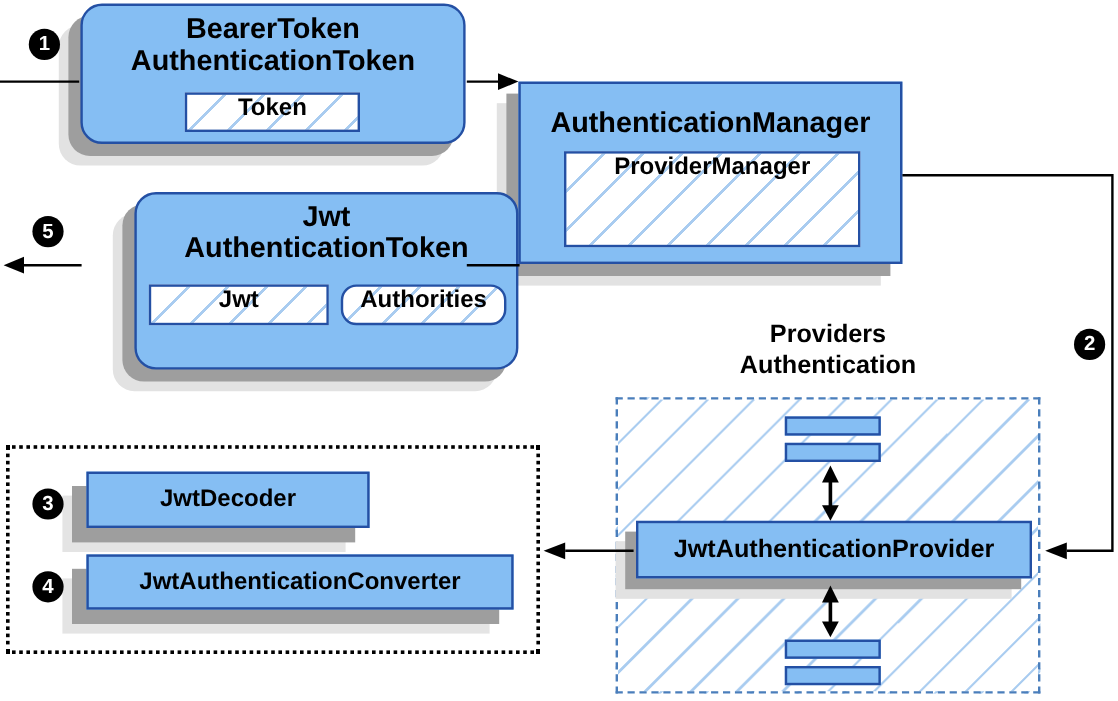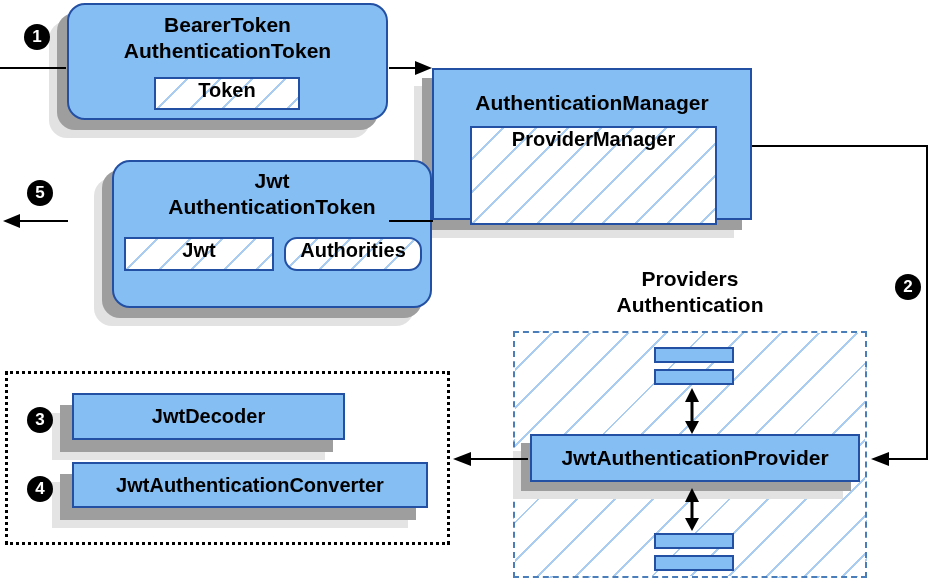--- a/index.html
+++ b/index.html
@@ -19,21 +19,21 @@
   }
   .hatch-wide{
     background-color:#fff;
     background-image:repeating-linear-gradient(135deg,transparent 0,transparent 25px,#A9CCF0 25px,#A9CCF0 27px);
   }
   .inner{
     border:2px solid #2450A4;box-sizing:border-box;
     display:flex;align-items:flex-start;justify-content:center;
     font-size:20px;
   }
-  .title{width:100%;text-align:center;font-size:21px;line-height:26px;}
+  .title{width:100%;text-align:center;font-size:24px;line-height:26px;}
   .flexc{display:flex;align-items:center;justify-content:center;}
   .badge{
     width:26px;height:26px;border-radius:50%;background:#000;color:#fff;
     display:flex;align-items:center;justify-content:center;
     font-size:17px;z-index:30;
   }
   .bar{
     background:#85BEF3;border:2px solid #2450A4;box-sizing:border-box;
     width:80px;height:16px;
   }
@@ -56,21 +56,21 @@
       <div>BearerToken</div>
       <div>AuthenticationToken</div>
     </div>
     <div class="abs inner hatch" style="left:85px;top:72px;width:146px;height:33px;">
       <span>Token</span>
     </div>
   </div>
 
   <div class="abs bluebox" style="left:432px;top:68px;width:320px;height:152px;">
     <div class="abs title" style="top:20px;left:0;">AuthenticationManager</div>
-    <div class="abs inner hatch" style="left:36px;top:56px;width:247px;height:99px;">
+    <div class="abs inner hatch" style="left:36px;top:56px;width:247px;height:80px;">
       <span>ProviderManager</span>
     </div>
   </div>
 
   <div class="abs bluebox rounded" style="left:68px;top:160px;width:320px;height:148px;margin-left:44px;">
     <div class="abs title" style="top:6px;left:0;">
       <div>Jwt</div>
       <div>AuthenticationToken</div>
     </div>
     <div class="abs inner hatch" style="left:10px;top:75px;width:150px;height:34px;">
@@ -90,21 +90,21 @@
     <div class="abs bar" style="left:139px;top:14px;"></div>
     <div class="abs bar" style="left:139px;top:36px;"></div>
     <div class="abs bluebox flexc" style="left:15px;top:101px;width:330px;height:48px;font-size:21px;box-shadow:-9px 9px 0 #9E9E9E,-17px 17px 0 #E2E2E2;">
       <span>JwtAuthenticationProvider</span>
     </div>
     <div class="abs bar" style="left:139px;top:200px;"></div>
     <div class="abs bar" style="left:139px;top:222px;"></div>
   </div>
 
   <div id="resolver-box" class="abs" style="left:5px;top:371px;width:445px;height:174px;">
-    <div class="abs bluebox flexc" style="left:64px;top:19px;width:273px;height:47px;font-size:20px;box-shadow:-12px 12px 0 #9E9E9E,-20px 20px 0 #E4E4E4;">
+    <div class="abs bluebox flexc" style="left:64px;top:19px;width:236px;height:47px;font-size:20px;box-shadow:-12px 12px 0 #9E9E9E,-20px 20px 0 #E4E4E4;">
       <span>JwtDecoder</span>
     </div>
     <div class="abs bluebox flexc" style="left:64px;top:88px;width:356px;height:46px;font-size:20px;box-shadow:-12px 12px 0 #9E9E9E,-20px 20px 0 #E4E4E4;">
       <span>JwtAuthenticationConverter</span>
     </div>
   </div>
 
   <div class="abs badge" style="left:24px;top:24px;">
     <span>1</span>
   </div>

